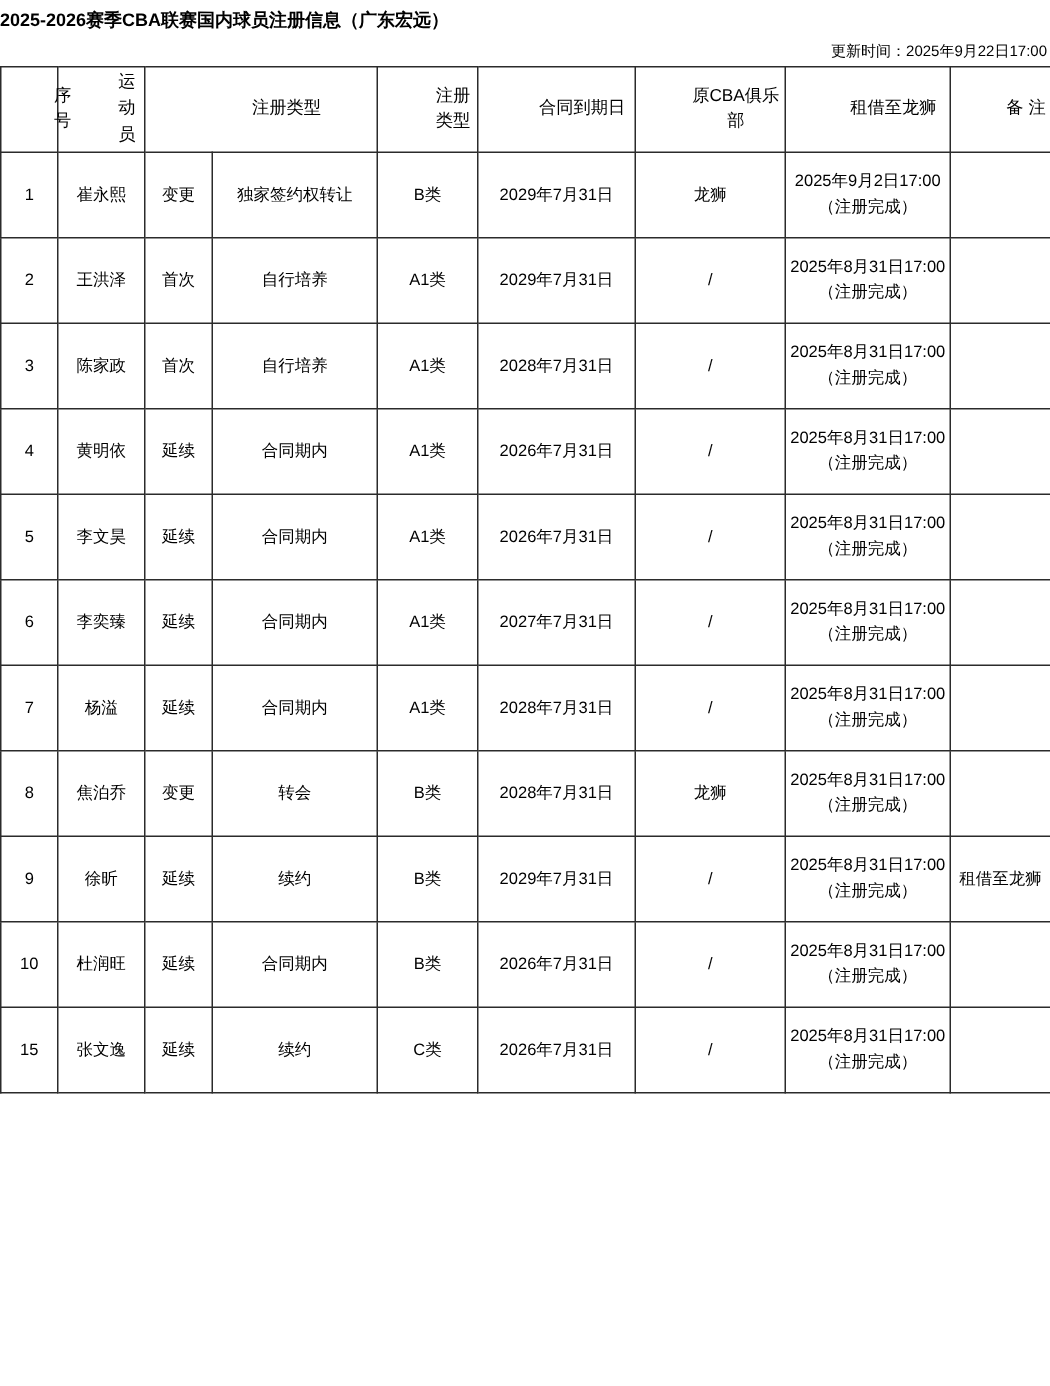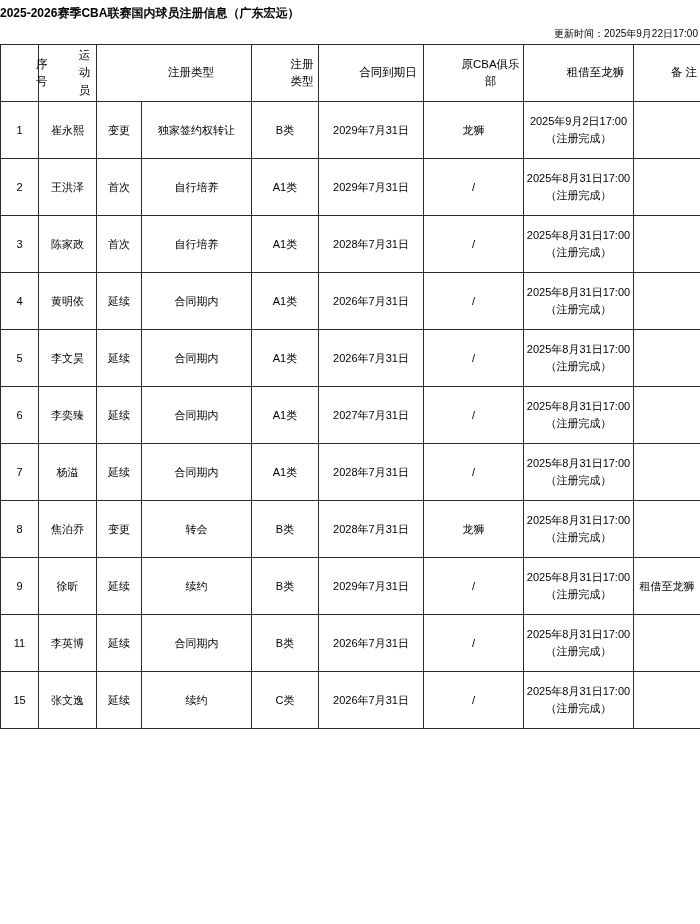--- a/index.html
+++ b/index.html
@@ -223,22 +223,22 @@
           <td>B类</td>
           <td>2029年7月31日</td>
           <td>/</td>
           <td>
             <span class="deadline-main">2025年8月31日17:00</span>
             <span class="deadline-sub">（注册完成）</span>
           </td>
           <td>租借至龙狮</td>
         </tr>
         <tr>
-          <td>11</td>
-          <td>李英博</td>
+          <td>10</td>
+          <td>杜润旺</td>
           <td>延续</td>
           <td>合同期内</td>
           <td>B类</td>
           <td>2026年7月31日</td>
           <td>/</td>
           <td>
             <span class="deadline-main">2025年8月31日17:00</span>
             <span class="deadline-sub">（注册完成）</span>
           </td>
           <td></td>

